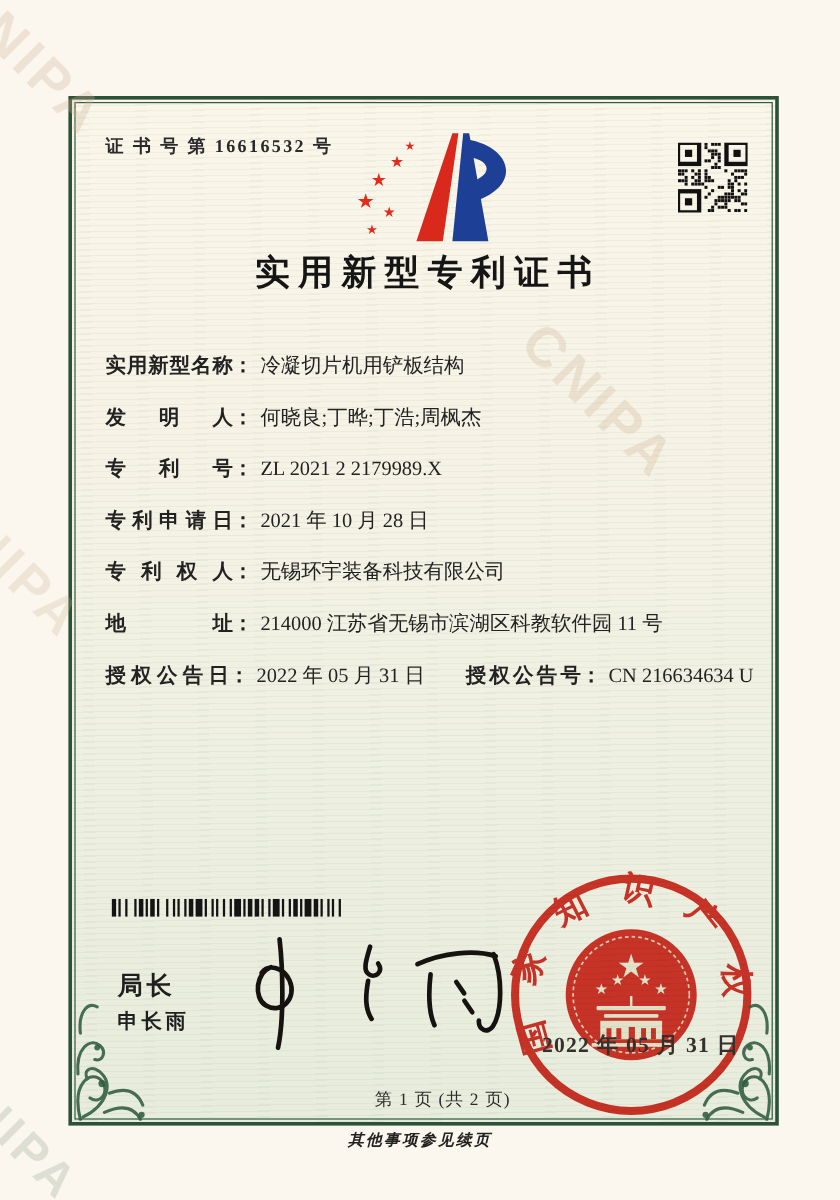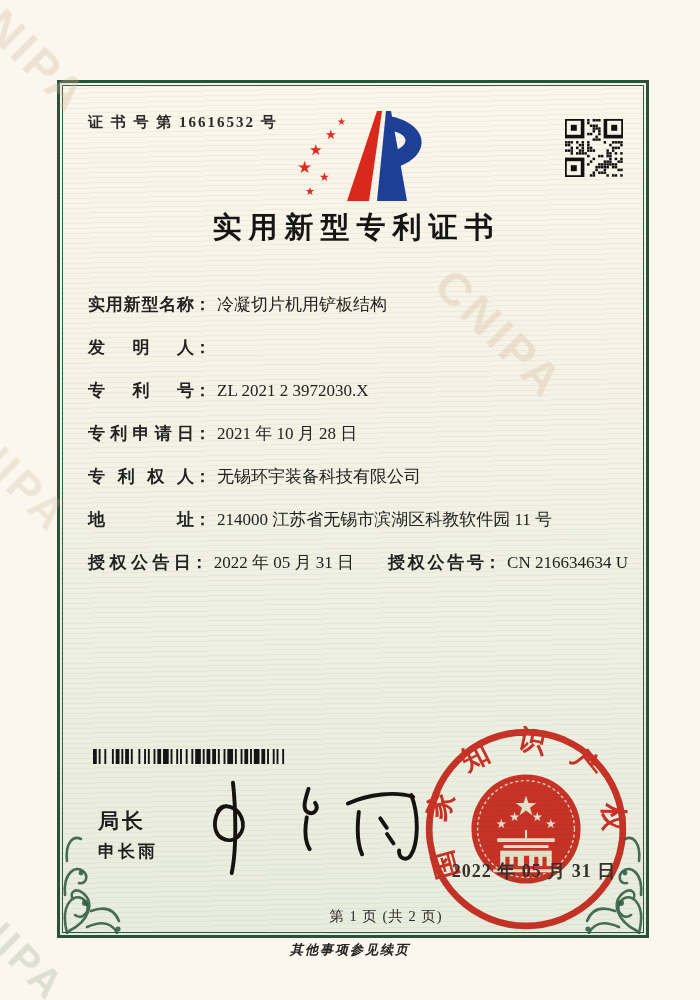--- a/index.html
+++ b/index.html
@@ -51,21 +51,21 @@
   .body-text p{margin:0; text-indent:2em;}
   .barcode{left:33px; top:666px;}
   .sig-title{left:38px; top:724px; font-size:21px; font-weight:600; letter-spacing:3px;}
   .sig-name{left:38px; top:757px; font-size:17px; font-weight:600; letter-spacing:3px;}
   .autograph{left:140px; top:692px;}
   .seal{left:363px; top:643px; mix-blend-mode:multiply; opacity:.93;}
   .seal-date{
     left:368px; top:776px; width:212px; text-align:center; z-index:6;
     font-size:18px; font-weight:600; letter-spacing:1px; color:#35302c; white-space:nowrap;
   }
-  .page-info{left:5px; bottom:9px; width:100%; text-align:center; font-size:14.5px; letter-spacing:1px; color:#2b2b2b;padding-left:28px;}
+  .page-info{left:16px; bottom:9px; width:100%; text-align:center; font-size:14.5px; letter-spacing:1px; color:#2b2b2b;}
   .fl-left{left:1px; bottom:1px;}
   .fl-right{right:1px; bottom:1px; transform:scaleX(-1);}
   .footer-note{
     position:absolute; z-index:2; left:0; top:941px; width:100%; text-align:center;
     font-size:13px; font-style:italic; font-weight:600; letter-spacing:2px; color:#222;
   }
 </style>
 </head>
 <body>
 
@@ -214,25 +214,26 @@
 
     <div class="fields">
       <div class="frow">
         <span class="jl">实用新型名称</span>
           <span class="colon">：</span>
           <span class="fv">冷凝切片机用铲板结构</span>
       </div>
       <div class="frow">
         <span class="jl">发明人</span>
           <span class="colon">：</span>
+          <span class="fv">何晓良;丁晔;丁浩;周枫杰</span>
       </div>
       <div class="frow">
         <span class="jl">专利号</span>
           <span class="colon">：</span>
-          <span class="fv">ZL 2021 2 3972030.X</span>
+          <span class="fv">ZL 2021 2 2179989.X</span>
       </div>
       <div class="frow">
         <span class="jl">专利申请日</span>
           <span class="colon">：</span>
           <span class="fv">2021 年 10 月 28 日</span>
       </div>
       <div class="frow">
         <span class="jl">专利权人</span>
           <span class="colon">：</span>
           <span class="fv">无锡环宇装备科技有限公司</span>

